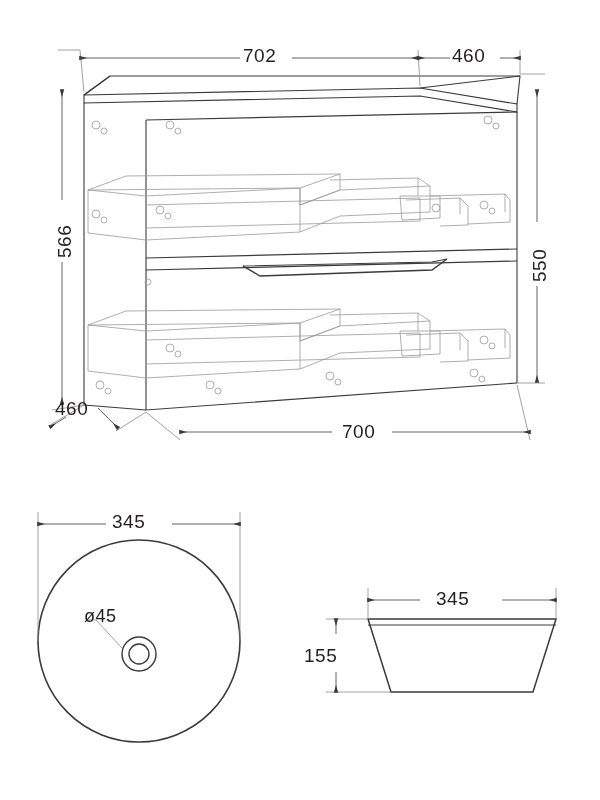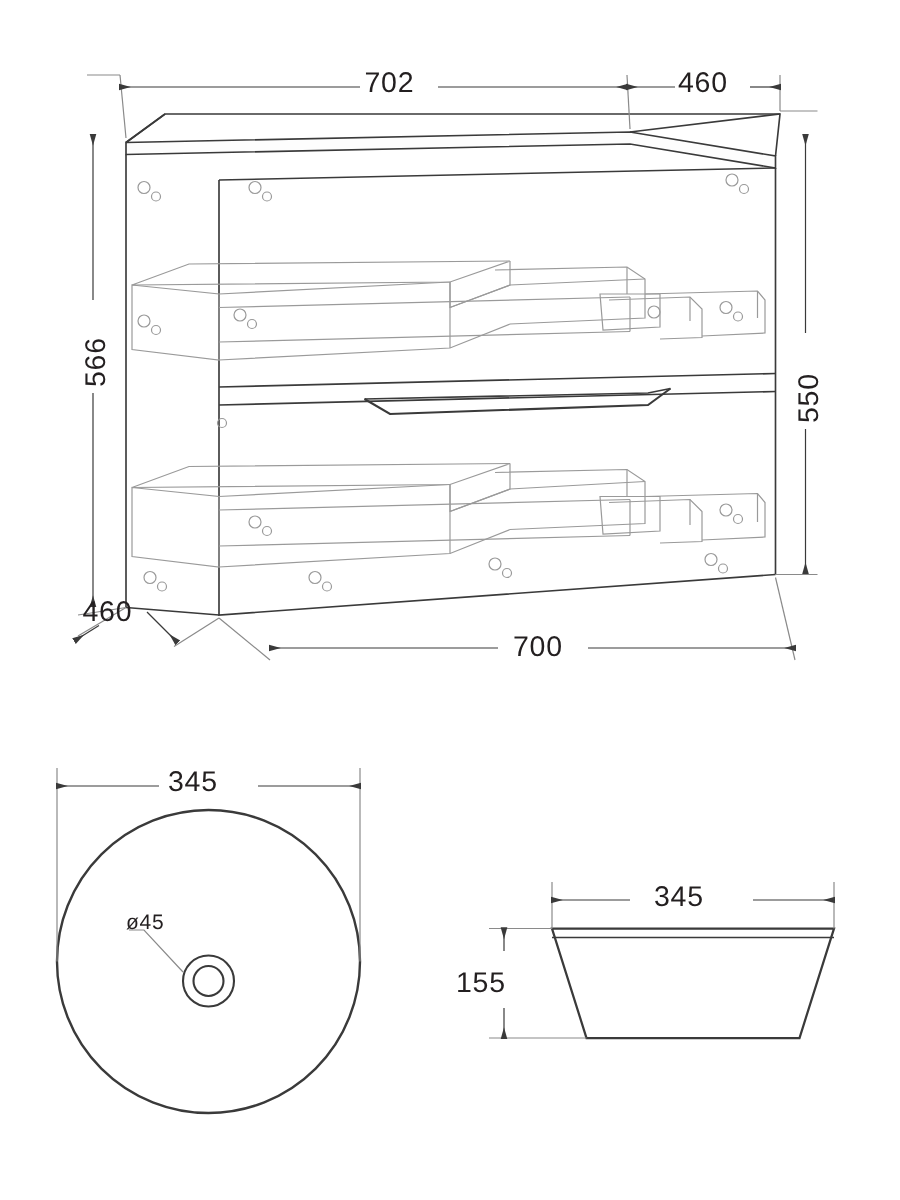--- a/index.html
+++ b/index.html
@@ -28,21 +28,21 @@
     height: 800px;
   }
   .dim-label {
     position: absolute;
     font-family: "Liberation Sans", sans-serif;
     color: #231f20;
     white-space: nowrap;
     letter-spacing: 0.5px;
   }
   .dim-lg { font-size: 19px; }
-  .dim-sm { font-size: 14px; }
+  .dim-sm { font-size: 18px; }
   .rot90 {
     transform: rotate(-90deg);
     transform-origin: left top;
   }
 </style>
 </head>
 <body>
 
 <div id="stage">
 

